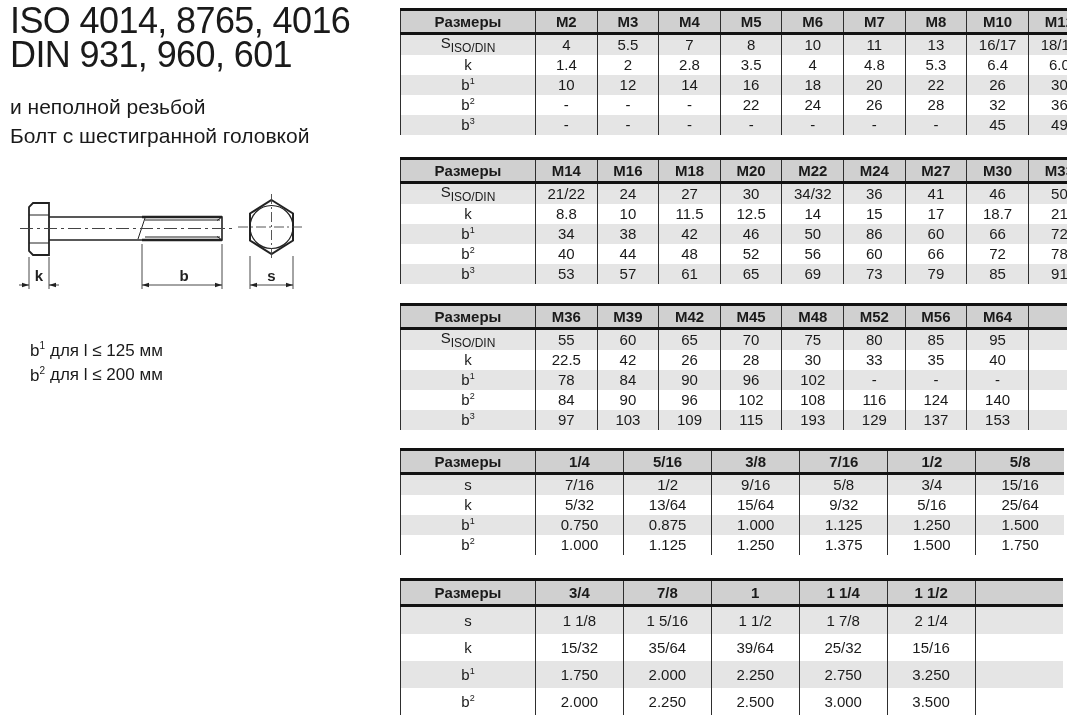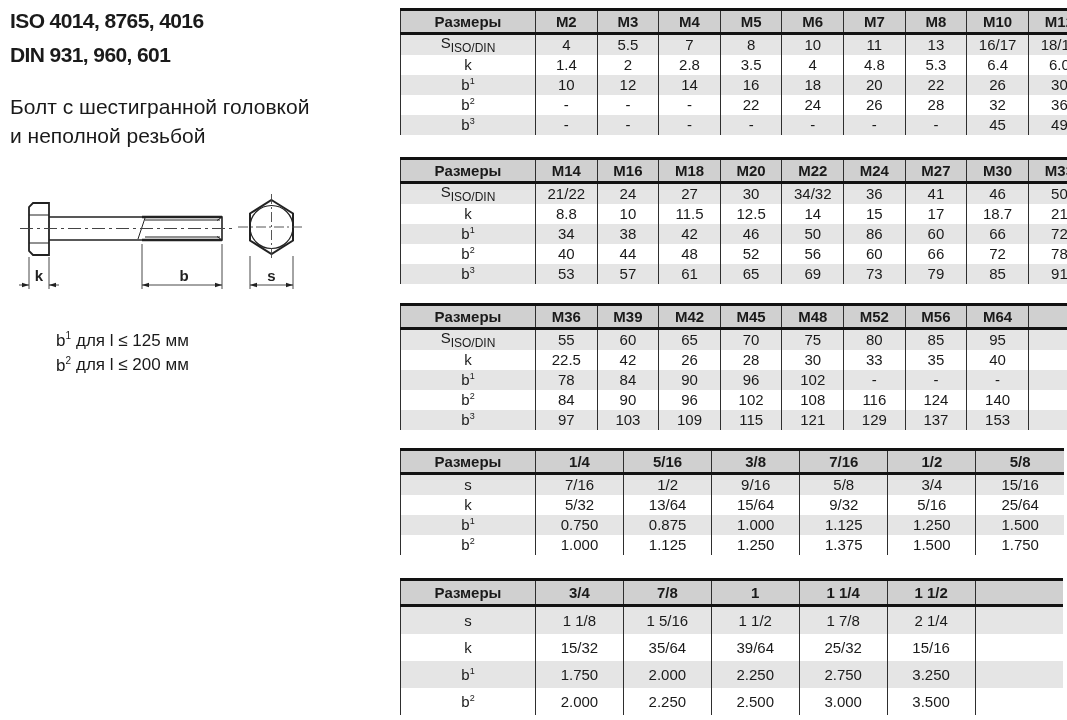--- a/index.html
+++ b/index.html
@@ -3,24 +3,24 @@
 <meta charset="utf-8">
 <style>
   html,body { margin:0; padding:0; }
   body {
     width:1067px; height:720px; position:relative; overflow:hidden;
     background:#ffffff; color:#1a1a1a;
     font-family:"Liberation Sans", sans-serif;
   }
   
   .left-panel { position:absolute; left:10px; top:4px; width:358px; }
-  .std-title { font-size:21px; font-weight:bold; line-height:34px; letter-spacing:-0.6px; white-space:nowrap; }
+  .std-title { font-size:36px; font-weight:normal; line-height:34px; letter-spacing:-0.6px; white-space:nowrap; }
   .subtitle  { position:absolute; left:0; top:88px; font-size:21px; line-height:29px; white-space:nowrap; }
   .drawing   { position:absolute; left:8px; top:188px; width:300px; height:108px; }
-  .notes     { position:absolute; left:20px; top:322px; font-size:17px; line-height:20px;margin-left:26px; }
+  .notes     { position:absolute; left:20px; top:332px; font-size:17px; line-height:20px; }
   .notes sup { font-size:10px; }
   .notes .nt { margin-left:5px; }
   
   .tables-area { position:absolute; left:372px; top:0; width:695px; height:720px;margin-left:28px; }
   .tblwrap { position:absolute; left:0; }
   table.dim {
     width:100%; border-collapse:collapse; table-layout:fixed;
     border-top:3px solid #121212; border-left:1px solid #2e2e2e;
   }
   table.dim th, table.dim td {
@@ -42,22 +42,22 @@
 </style>
 </head>
 <body>
 
 <div class="left-panel">
   <div class="std-title">
     <div>ISO 4014, 8765, 4016</div>
     <div>DIN 931, 960, 601</div>
   </div>
   <div class="subtitle">
+    <div>и неполной резьбой</div>
     <div>Болт с шестигранной головкой</div>
-    <div>и неполной резьбой</div>
   </div>
 
   <svg class="drawing" viewBox="0 0 300 108" xmlns="http://www.w3.org/2000/svg">
     <g fill="none" stroke="#222222">
 
       <path stroke-width="1.8" d="M 31,11 L 15,11 L 11,15 L 11,59 L 15,63 L 31,63 Z"></path>
       <line x1="11" y1="23" x2="31" y2="23" stroke-width="1"></line>
       <line x1="11" y1="51" x2="31" y2="51" stroke-width="1"></line>
 
       <path stroke-width="1.6" d="M 31,25 H 204 V 48 H 31"></path>
@@ -378,21 +378,21 @@
             <td>124</td>
             <td>140</td>
             <td></td>
           </tr>
           <tr>
             <th><span>b</span><sup>3</sup></th>
             <td>97</td>
             <td>103</td>
             <td>109</td>
             <td>115</td>
-            <td>121</td>
+            <td>193</td>
             <td>129</td>
             <td>137</td>
             <td>153</td>
             <td></td>
           </tr>
         </tbody>
       </table>
     </div>
   <div class="tblwrap" style="top:448px; width:664px">
       <table class="dim">

